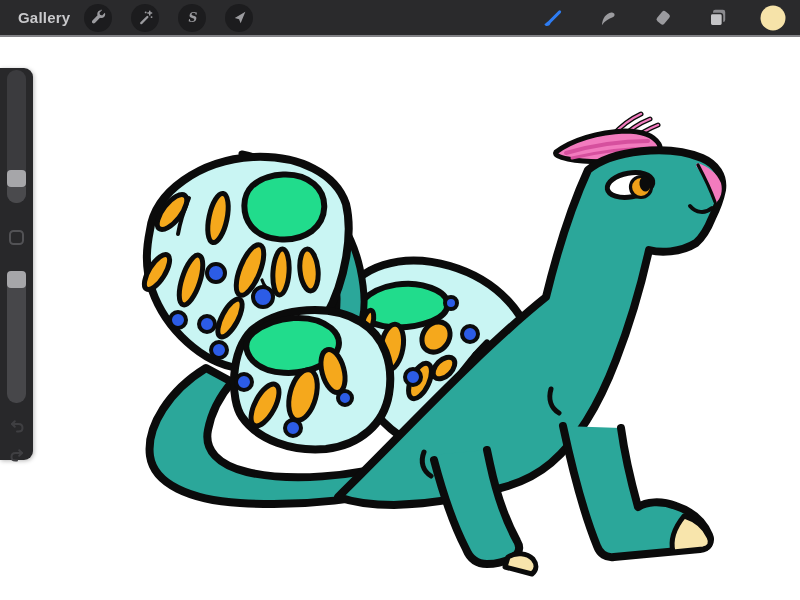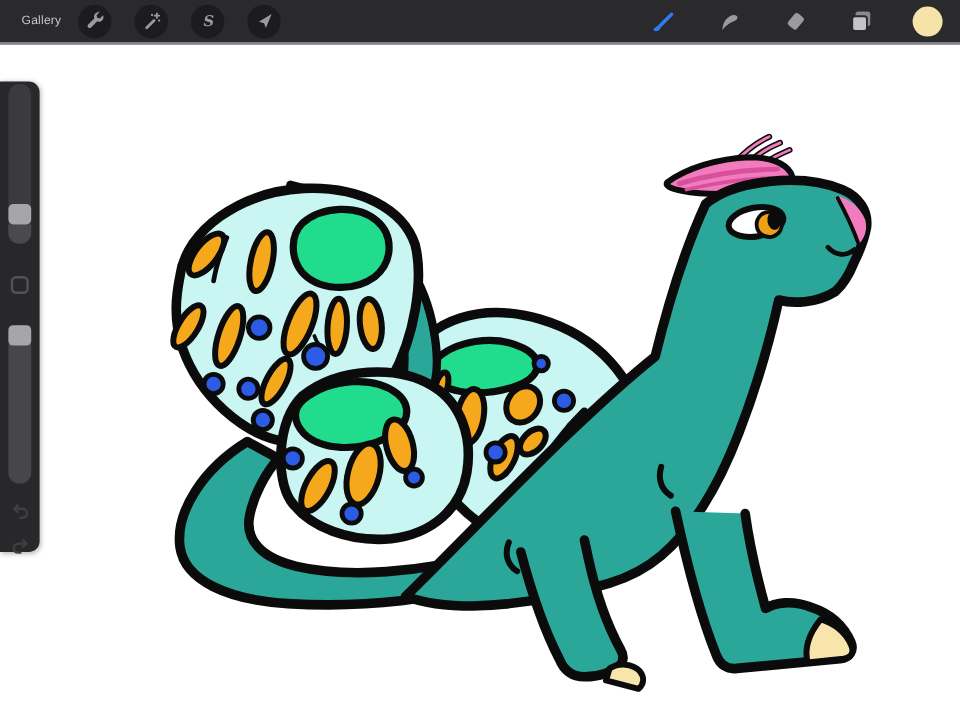--- a/index.html
+++ b/index.html
@@ -14,21 +14,21 @@
     font-family:"Liberation Sans", sans-serif;}
   .stage{position:relative;width:800px;height:600px;background:#fff;}
 
   
   .canvas{position:absolute;left:0;top:37px;width:800px;height:563px;background:#fff;}
   .art{position:absolute;left:0;top:0;width:800px;height:563px;display:block;}
 
   
   .toolbar{position:absolute;left:0;top:0;width:800px;height:37px;background:var(--tbbg);
     border-bottom:2px solid #828286;display:flex;align-items:center;padding:0 8px 0 18px;z-index:10;}
-  .gallery{color:var(--tbtext);font-size:10px;letter-spacing:.2px;margin-right:14px;cursor:default;}
+  .gallery{color:var(--tbtext);font-size:15px;letter-spacing:.2px;margin-right:14px;cursor:default;font-weight:bold;}
   .ltools{display:flex;align-items:center;gap:19px;}
   .tbtn{width:28px;height:28px;border-radius:50%;background:var(--btnbg);border:none;
     display:flex;align-items:center;justify-content:center;cursor:pointer;}
   .rtools{display:flex;align-items:center;gap:29px;margin-left:auto;padding-right:6px;}
   .rtool{width:26px;height:26px;background:none;border:none;display:flex;align-items:center;
     justify-content:center;cursor:pointer;}
   .icon{display:block;}
 
   
   .sidebar{position:absolute;left:0;top:68px;width:33px;height:392px;background:var(--panel);

